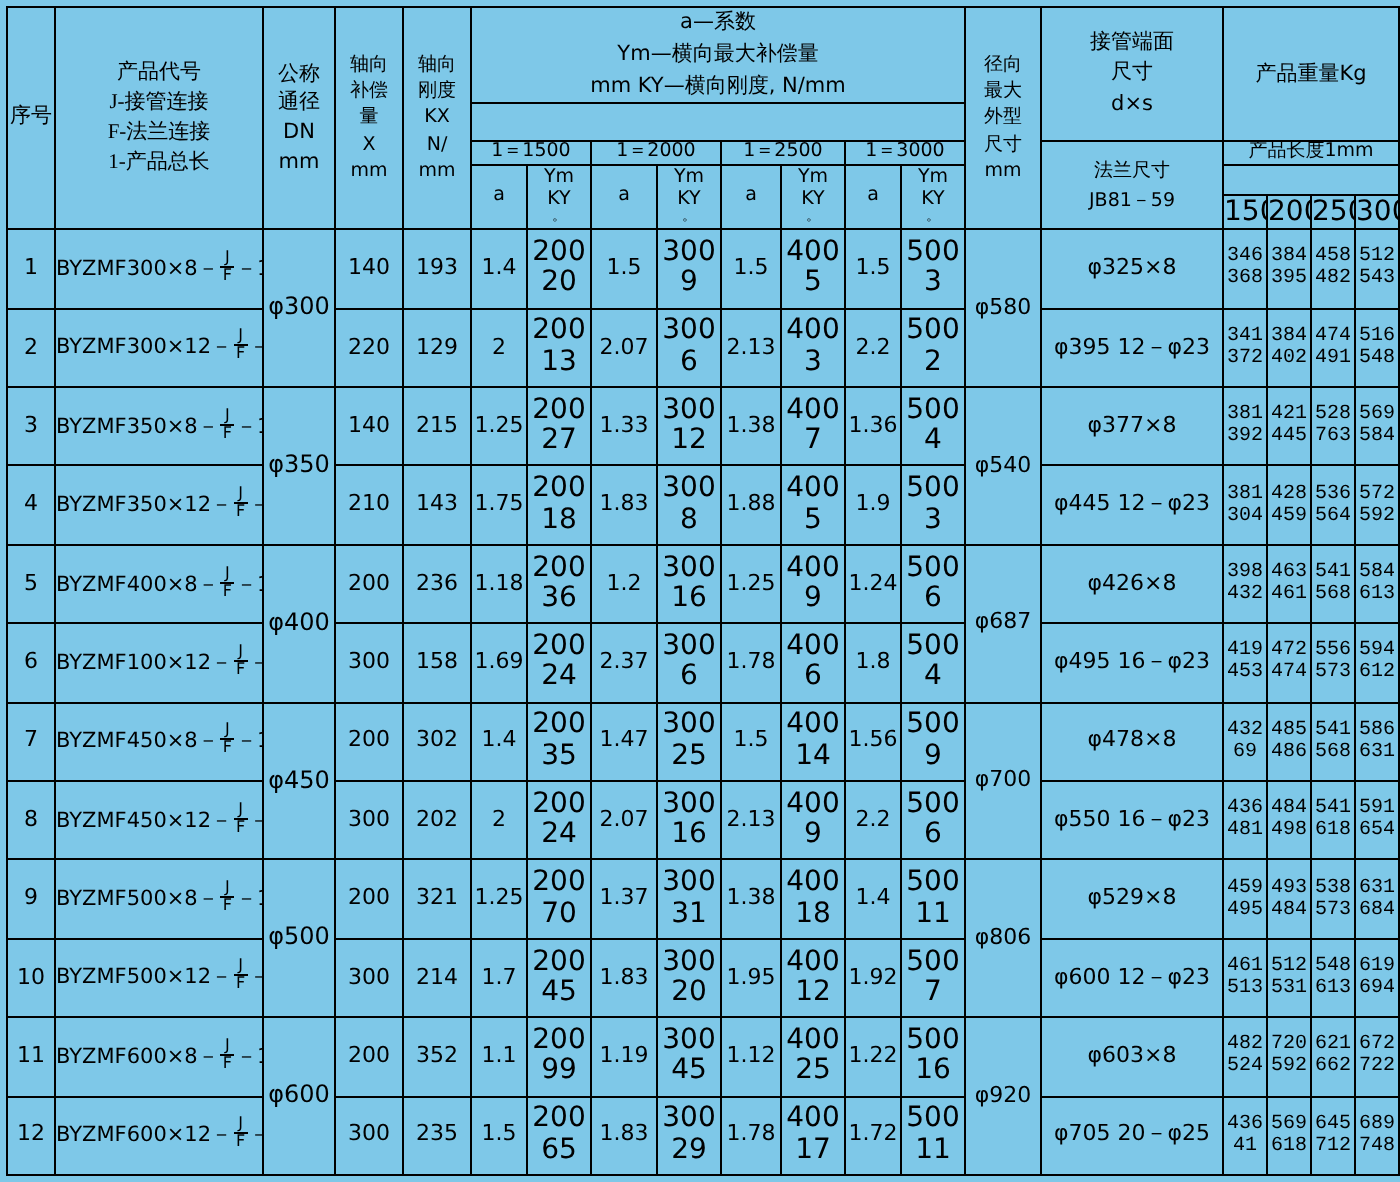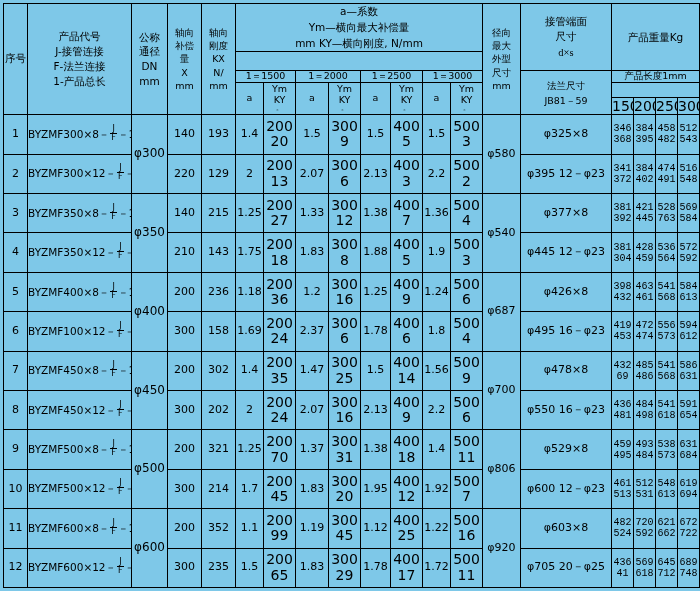--- a/index.html
+++ b/index.html
@@ -83,21 +83,21 @@
   </colgroup>
 
   <thead>
     <tr>
       <td rowspan="5" class="hdr">
         <div class="stack">
               <span>序号</span>
             </div>
       </td>
       <td rowspan="5" class="hdr">
-        <div class="stack" style="line-height:1.45;">
+        <div class="stack" style="line-height:1.45;font-family:Liberation Serif, serif;">
           <span>产品代号</span>
           <span>J-接管连接</span>
           <span>F-法兰连接</span>
           <span>1-产品总长</span>
         </div>
       </td>
       <td rowspan="5" class="hdr">
         <div class="stack" style="line-height:1.4;">
           <span>公称</span>
           <span>通径</span>
@@ -133,21 +133,21 @@
       <td rowspan="5" class="hdr-small">
         <div class="stack" style="line-height:1.4;">
           <span>径向</span>
           <span>最大</span>
           <span>外型</span>
           <span>尺寸</span>
           <span>mm</span>
         </div>
       </td>
       <td rowspan="2" class="hdr">
-        <div class="stack" style="line-height:1.5;font-family:Liberation Serif, serif;">
+        <div class="stack" style="line-height:1.5;">
           <span>接管端面</span>
           <span>尺寸</span>
           <span>d×s</span>
         </div>
       </td>
       <td colspan="4" rowspan="2" class="hdr">
         <span>产品重量Kg</span>
       </td>
     </tr>
     <tr>

